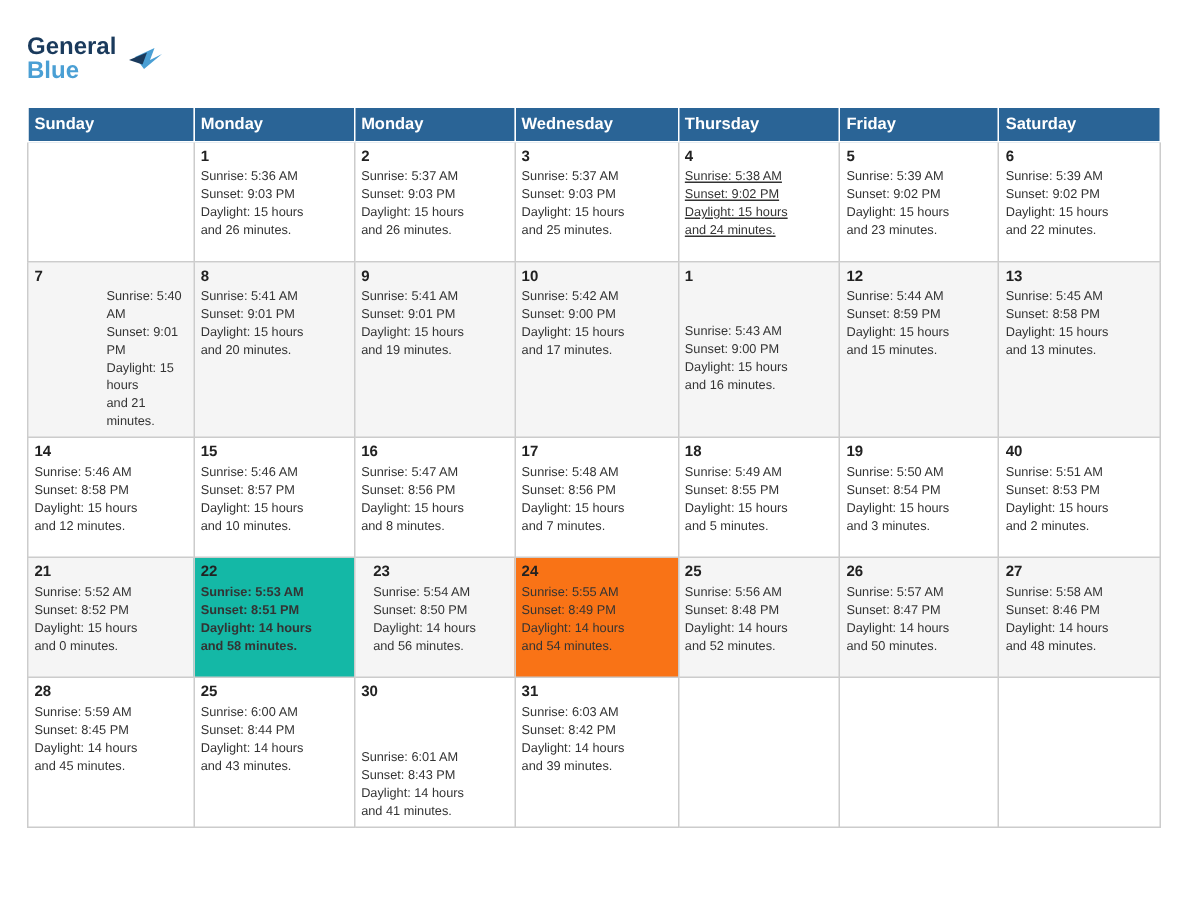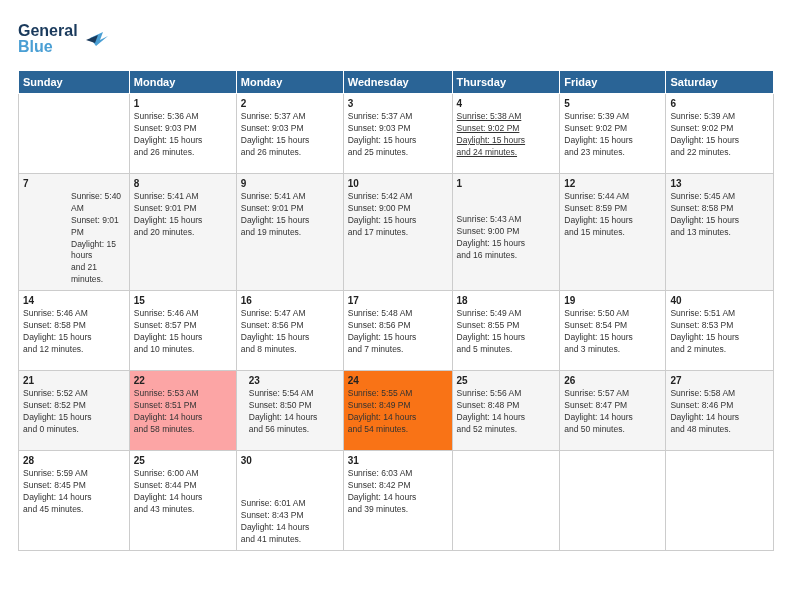--- a/index.html
+++ b/index.html
@@ -269,23 +269,23 @@
           </td>
         </tr>
         <tr>
           <td style="background: rgb(245, 245, 245);">
             <span class="day-num">21</span>
             <div class="day-info" style="white-space: pre-line;">Sunrise: 5:52 AM
 Sunset: 8:52 PM
 Daylight: 15 hours
 and 0 minutes.</div>
           </td>
-          <td style="background: #fca5a5;">
+          <td style="background: #14b8a6;">
             <span class="day-num">22</span>
-            <div class="day-info" style="white-space: pre-line;">Sunrise: 5:53 AM
+            <div class="day-info" style="white-space: pre-line; font-weight: bold;">Sunrise: 5:53 AM
 Sunset: 8:51 PM
 Daylight: 14 hours
 and 58 minutes.</div>
           </td>
           <td style="background: rgb(245, 245, 245); padding-left: 12px;">
             <span class="day-num">23</span>
             <div class="day-info" style="white-space: pre-line;">Sunrise: 5:54 AM
 Sunset: 8:50 PM
 Daylight: 14 hours
 and 56 minutes.</div>

